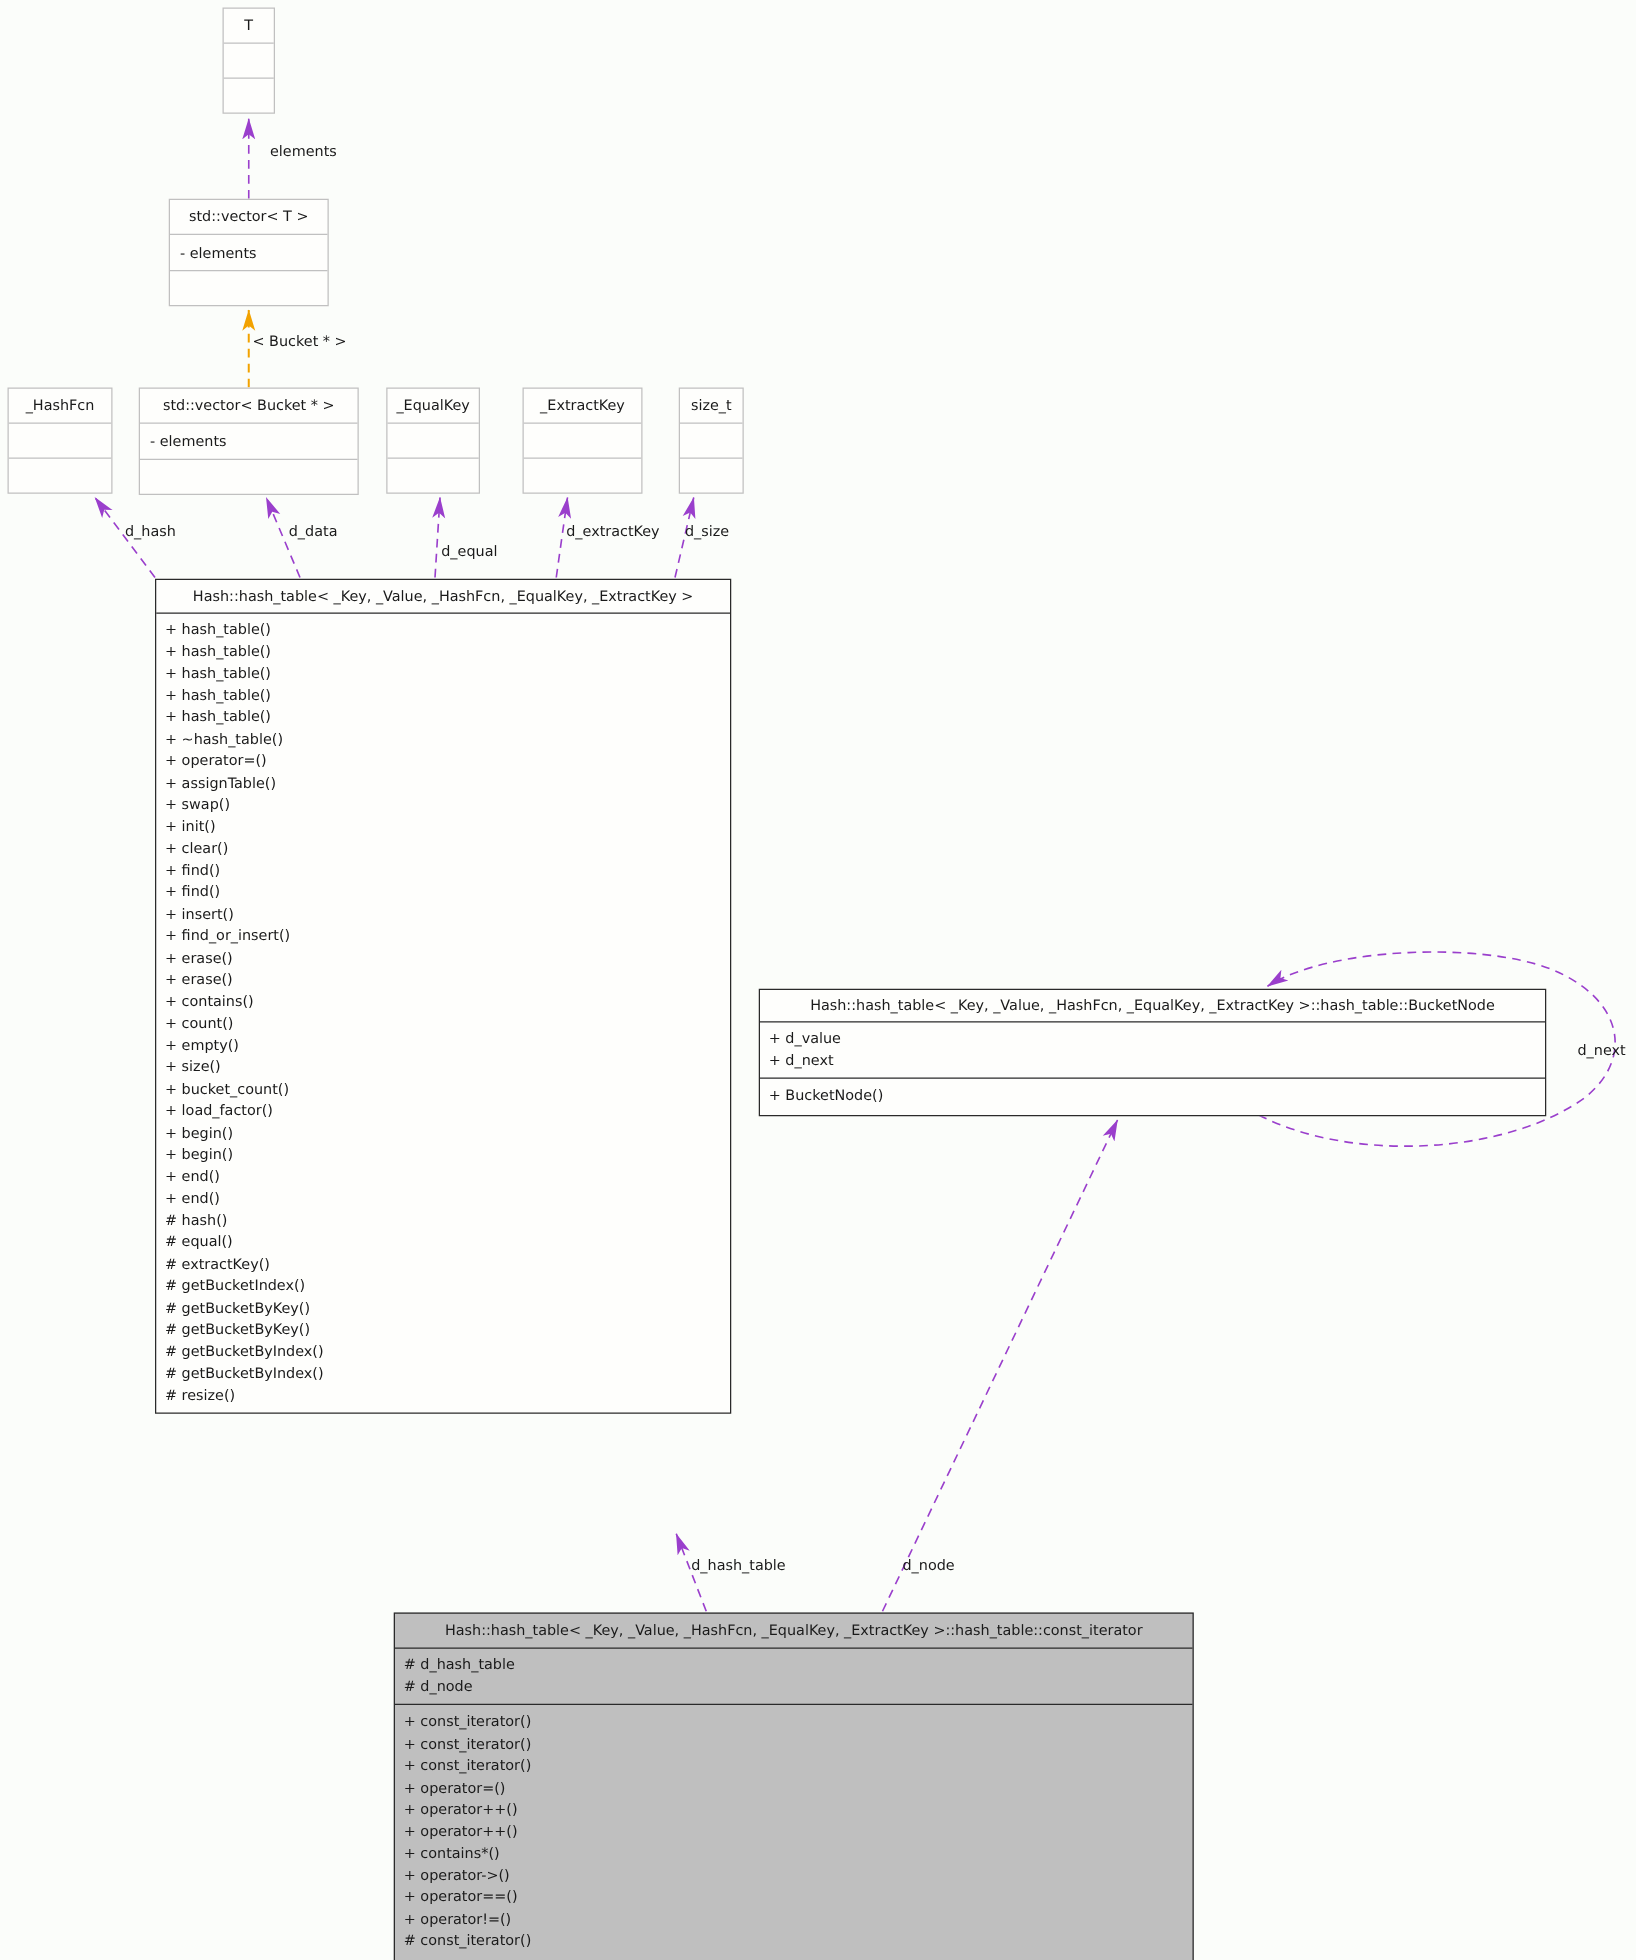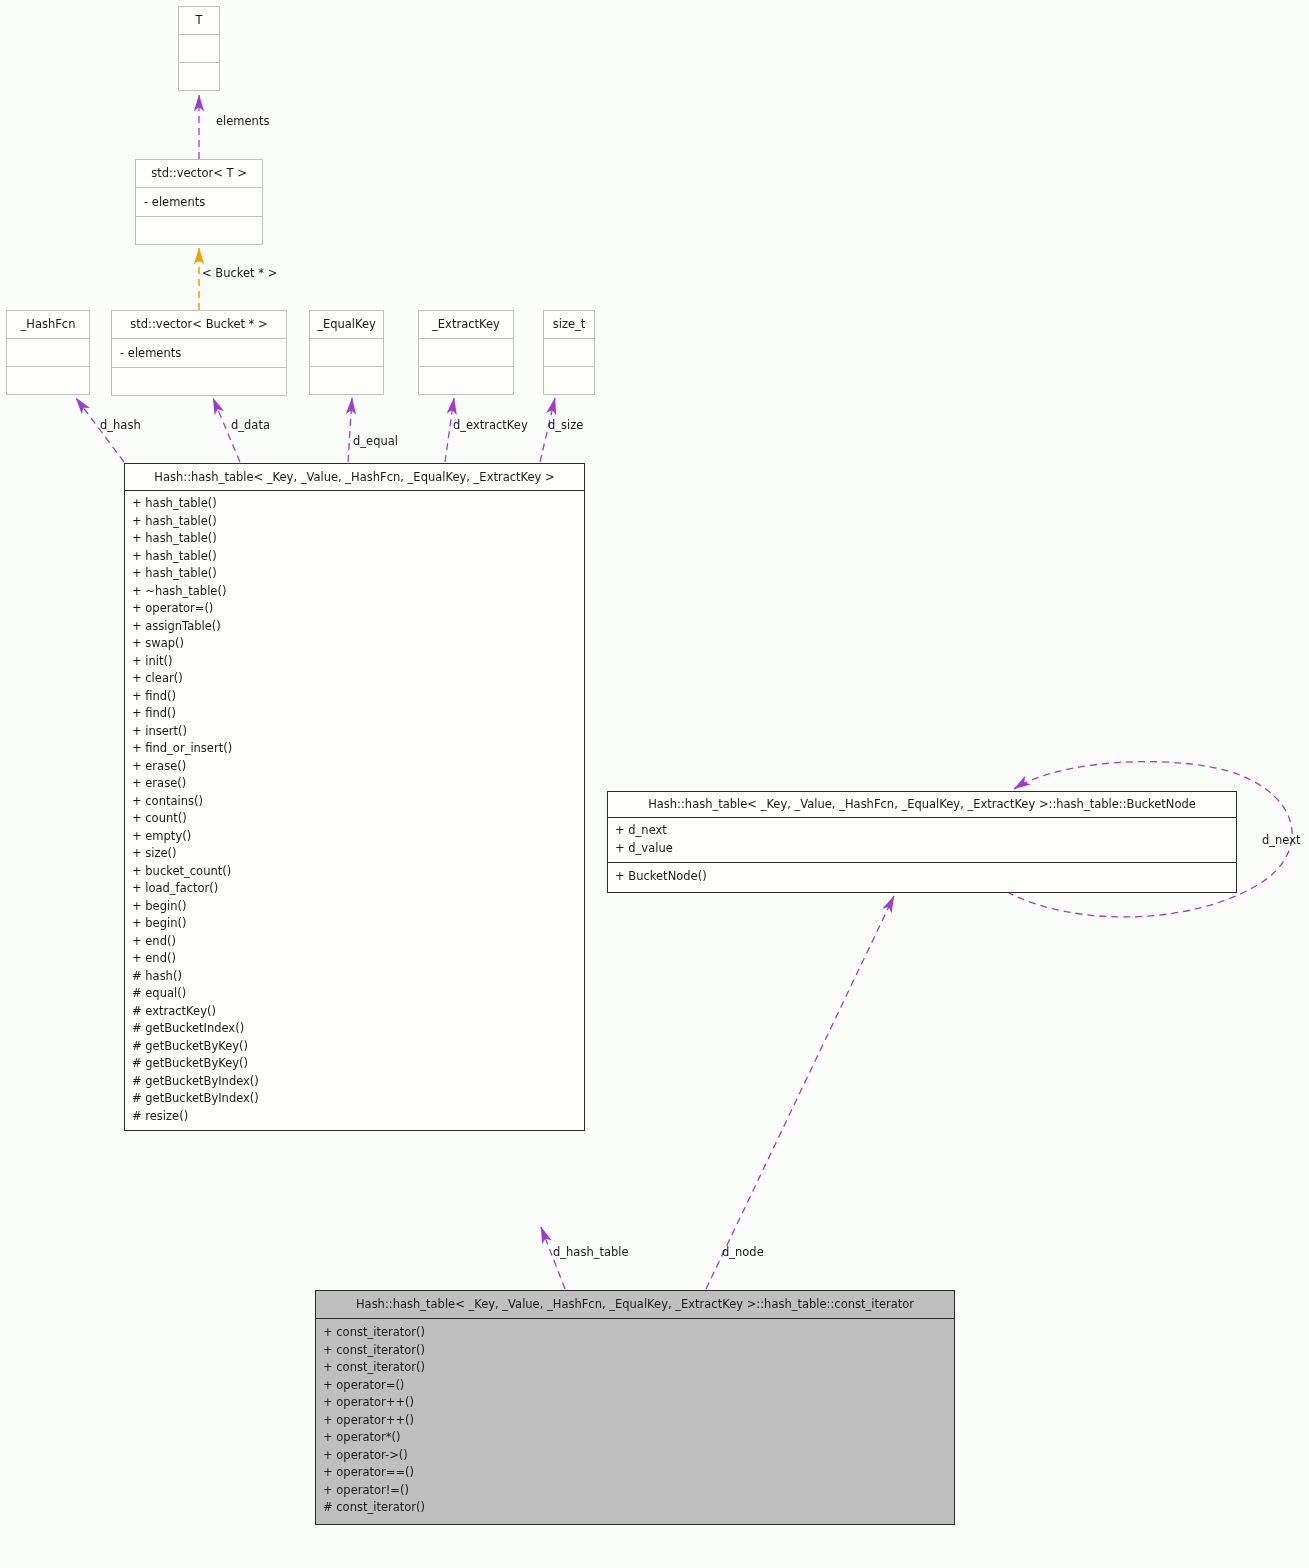--- a/index.html
+++ b/index.html
@@ -150,38 +150,42 @@
         <div class="row"># getBucketByKey()</div>
         <div class="row"># getBucketByIndex()</div>
         <div class="row"># getBucketByIndex()</div>
         <div class="row"># resize()</div>
       </div>
   </div>
 
   <div class="uml-box" style="left:607px;top:791px;width:630px;">
     <div class="title t25">Hash::hash_table&lt; _Key, _Value, _HashFcn, _EqualKey, _ExtractKey &gt;::hash_table::BucketNode</div>
     <div class="sec pad">
+        <div class="row">+ d_value</div>
         <div class="row">+ d_next</div>
-        <div class="row">+ d_value</div>
       </div>
     <div class="sec" style="padding:5px 0 6px 0;">
         <div class="row">+ BucketNode()</div>
       </div>
   </div>
 
   <div class="uml-box highlight" style="left:315px;top:1290px;width:640px;">
     <div class="title t27">Hash::hash_table&lt; _Key, _Value, _HashFcn, _EqualKey, _ExtractKey &gt;::hash_table::const_iterator</div>
+    <div class="sec pad">
+        <div class="row"># d_hash_table</div>
+        <div class="row"># d_node</div>
+      </div>
     <div class="sec" style="padding:5px 0 7px 0;">
         <div class="row">+ const_iterator()</div>
         <div class="row">+ const_iterator()</div>
         <div class="row">+ const_iterator()</div>
         <div class="row">+ operator=()</div>
         <div class="row">+ operator++()</div>
         <div class="row">+ operator++()</div>
-        <div class="row">+ operator*()</div>
+        <div class="row">+ contains*()</div>
         <div class="row">+ operator-&gt;()</div>
         <div class="row">+ operator==()</div>
         <div class="row">+ operator!=()</div>
         <div class="row"># const_iterator()</div>
       </div>
   </div>
 
   <span class="edge-label" style="left:216px;top:115px;">elements</span>
   <span class="edge-label" style="left:202px;top:267px;">&lt; Bucket * &gt;</span>
   <span class="edge-label" style="left:100px;top:419px;">d_hash</span>

